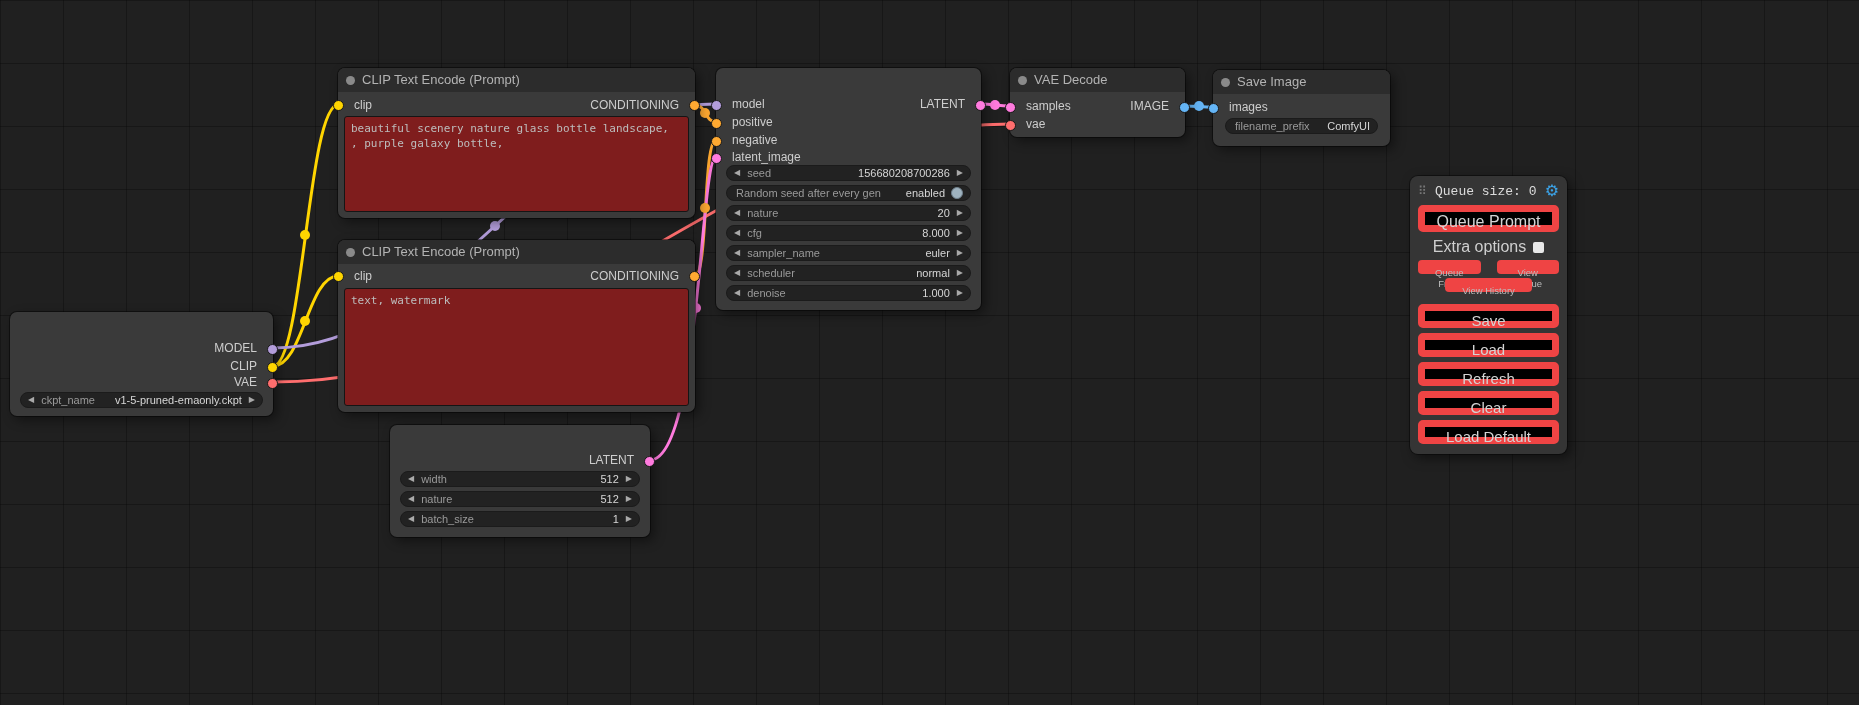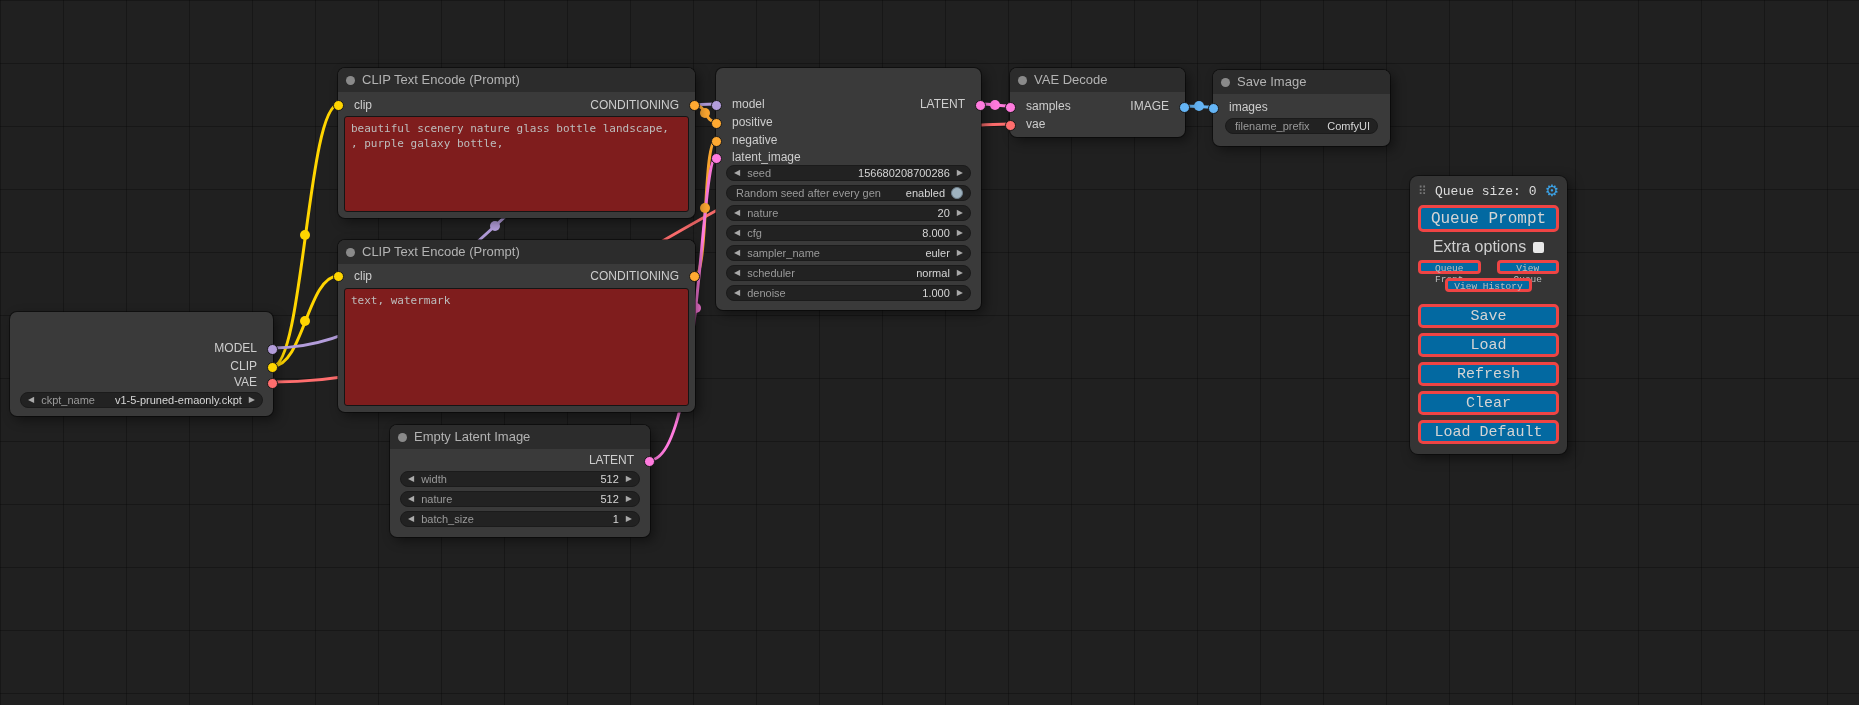--- a/index.html
+++ b/index.html
@@ -59,22 +59,22 @@
   .menu{
     position:absolute;left:1410px;top:176px;width:157px;z-index:4;
     background:#353535;border-radius:8px;box-shadow:0 0 0 1px rgba(0,0,0,.4), 4px 4px 12px rgba(0,0,0,.5);
     padding:6px 8px 10px;box-sizing:border-box;color:#d4d4d4;
   }
   .menu-header{display:flex;align-items:center;justify-content:space-between;height:18px;margin-bottom:5px;}
   .drag-dots{color:#777;font-size:12px;cursor:grab;}
   .queue-size{font-size:13px;color:#dcdcdc;font-family:Liberation Mono, monospace;}
   .gear{color:var(--c-gear);font-size:16px;line-height:16px;cursor:pointer;}
   .btn{
-    display:block;width:100%;background:#0369a1;border:3px solid #ef4444;border-radius:5px;
-    color:#d4d4d4;font-family:Liberation Mono, monospace;cursor:pointer;box-sizing:border-box;
+    display:block;width:100%;background:#000000;border:7px solid #ef4444;border-radius:5px;
+    color:#d4d4d4;font-family:Liberation Sans, sans-serif;cursor:pointer;box-sizing:border-box;
   }
   .btn.big{height:24px;font-size:15px;margin:5px 0 0;}
   .btn.primary{height:27px;font-size:16px;margin:0 0 7px;}
   .extra-row{display:flex;align-items:center;justify-content:center;gap:7px;height:16px;margin-bottom:5px;}
   .extra-label{font-size:16px;color:#cfcfcf;}
   .checkbox{width:11px;height:11px;background:#e8e8e8;border-radius:2px;cursor:pointer;}
   .small-row{display:flex;gap:16px;margin-bottom:4px;}
   .btn.small{flex:1;height:14px;font-size:9.5px;padding:0;border-radius:4px;color:#bdbdbd;}
   .history-row{display:flex;justify-content:center;margin-bottom:12px;}
   .btn.small.history{flex:0 0 62%;}
@@ -137,24 +137,20 @@
       <span>CLIP Text Encode (Prompt)</span>
     </div>
     <div class="slot in" style="top:27px"><span>clip</span></div>
     <div class="slot out" style="top:27px"><span>CONDITIONING</span></div>
     <span class="port p-clip" style="left:-5px;top:31px"></span>
     <span class="port p-cond" style="right:-5px;top:31px"></span>
     <div class="prompt-text" style="top:48px;bottom:6px;">text, watermark</div>
   </div>
 
   <div class="node" style="left:390px;top:425px;width:260px;height:112px;">
-    <div class="node-title">
-      <span class="collapse-dot"></span>
-      <span>Empty Latent Image</span>
-    </div>
     <div class="slot out" style="top:26px"><span>LATENT</span></div>
     <span class="port p-latent" style="right:-5px;top:31px"></span>
     <div class="widget" style="top:46px">
       <span class="arrow">◀</span>
       <span class="wlabel">width</span>
       <span class="wvalue pad">512</span>
       <span class="arrow">▶</span>
     </div>
     <div class="widget" style="top:66px">
       <span class="arrow">◀</span>

